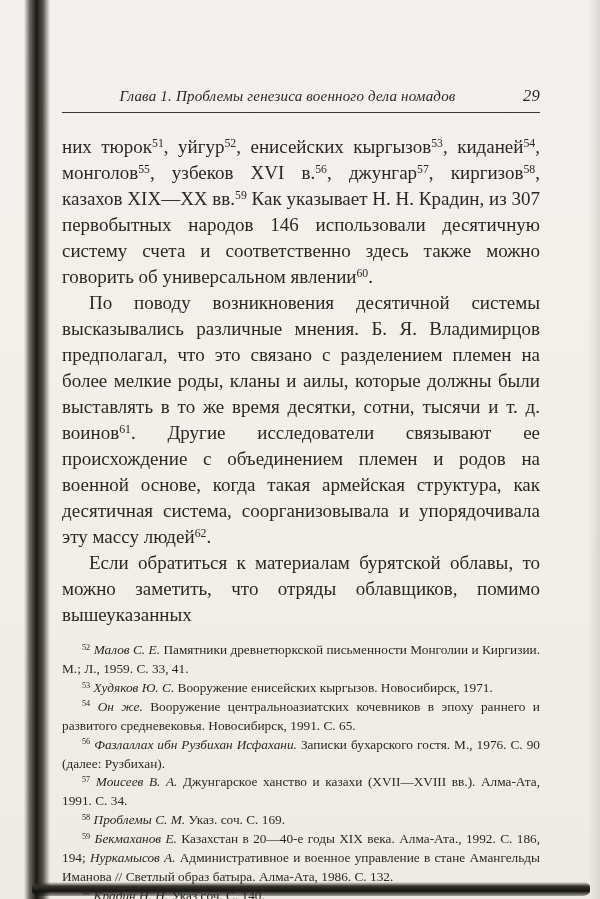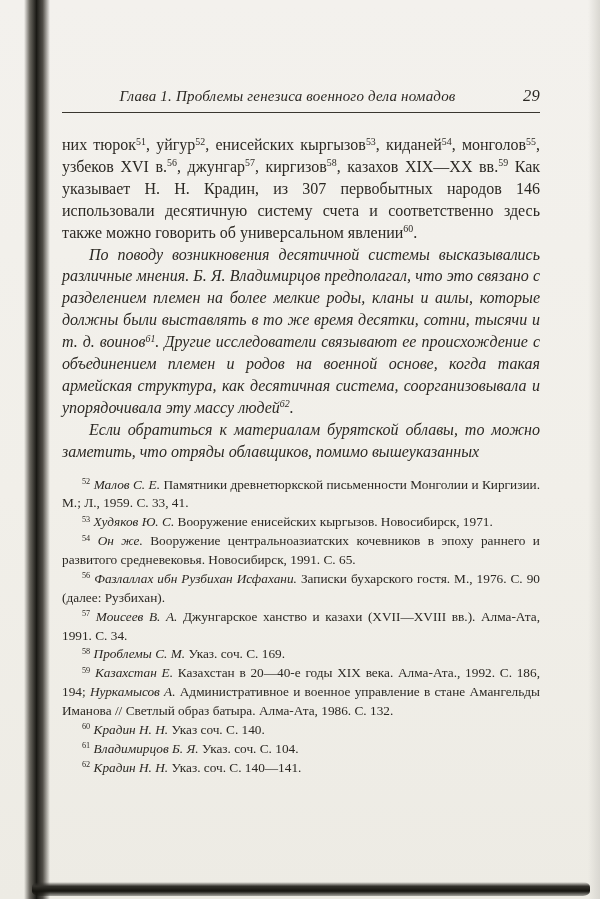--- a/index.html
+++ b/index.html
@@ -44,26 +44,26 @@
     letter-spacing: 0.2px;
   }
   .header-title { flex: 1; text-align: center; }
   .page-number { margin-left: 10px; font-size: 16.5px; font-style: italic; }
   .header-rule {
     margin-top: 6px;
     border-bottom: 1.6px solid #39362f;
   }
   .body-text {
     margin-top: 21px;
-    font-size: 16px;
+    font-size: 19px;
     line-height: 1.37;
     text-align: justify;
   }
   .body-text p { margin: 0; }
-  .body-text p.indent { text-indent: 27px; font-style: italic; }
+  .body-text p.indent { text-indent: 27px; }
   sup {
     font-size: 62%;
     line-height: 0;
     vertical-align: baseline;
     position: relative;
     top: -0.55em;
   }
   .footnotes {
     margin-top: 13px;
     font-size: 13.3px;
@@ -94,19 +94,19 @@
         <p class="indent"><span>Если обратиться к материалам бурятской облавы, то можно заметить, что отряды облавщиков, помимо вышеуказанных</span></p>
       </div>
 
     <div class="footnotes" id="footnotes">
         <p><sup>52</sup> <span class="it">Малов С. Е.</span><span> Памятники древнетюркской письменности Монголии и Киргизии. М.; Л., 1959. С. 33, 41.</span></p>
         <p><sup>53</sup> <span class="it">Худяков Ю. С.</span><span> Вооружение енисейских кыргызов. Новосибирск, 1971.</span></p>
         <p><sup>54</sup> <span class="it">Он же.</span><span> Вооружение центральноазиатских кочевников в эпоху раннего и развитого средневековья. Новосибирск, 1991. С. 65.</span></p>
         <p><sup>56</sup> <span class="it">Фазлаллах ибн Рузбихан Исфахани.</span><span> Записки бухарского гостя. М., 1976. С. 90 (далее: Рузбихан).</span></p>
         <p><sup>57</sup> <span class="it">Моисеев В. А.</span><span> Джунгарское ханство и казахи (XVII—XVIII вв.). Алма-Ата, 1991. С. 34.</span></p>
         <p><sup>58</sup> <span class="it">Проблемы С. М.</span><span> Указ. соч. С. 169.</span></p>
-        <p><sup>59</sup> <span class="it">Казахстан Е.</span><span> Казахстан в 20—40-е годы XIX века. Алма-Ата., 1992. С. 186, 194; </span><span class="it">Нуркамысов А.</span><span> Административное и военное управление в стане Амангельды Иманова // Светлый образ батыра. Алма-Ата, 1986. С. 132.</span></p>
+        <p><sup>59</sup> <span class="it">Бекмаханов Е.</span><span> Казахстан в 20—40-е годы XIX века. Алма-Ата., 1992. С. 186, 194; </span><span class="it">Нуркамысов А.</span><span> Административное и военное управление в стане Амангельды Иманова // Светлый образ батыра. Алма-Ата, 1986. С. 132.</span></p>
         <p><sup>60</sup> <span class="it">Крадин Н. Н.</span><span> Указ соч. С. 140.</span></p>
         <p><sup>61</sup> <span class="it">Владимирцов Б. Я.</span><span> Указ. соч. С. 104.</span></p>
         <p><sup>62</sup> <span class="it">Крадин Н. Н.</span><span> Указ. соч. С. 140—141.</span></p>
       </div>
   </div>
 </div>
 
 </body></html>

